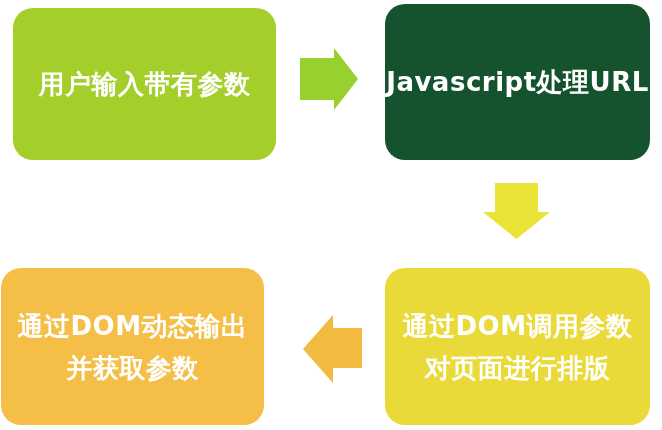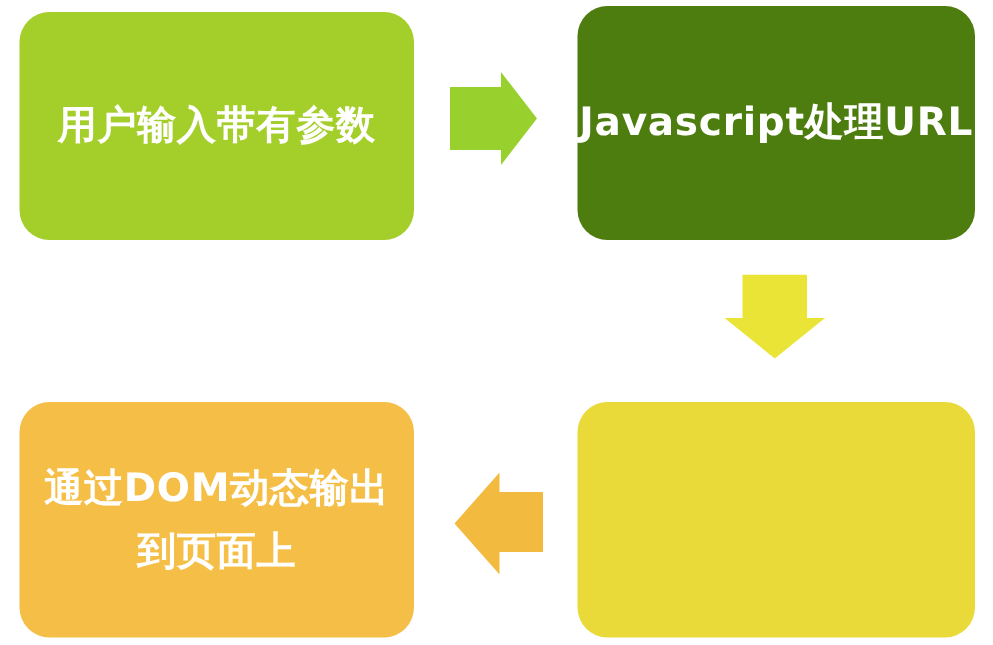--- a/index.html
+++ b/index.html
@@ -27,48 +27,50 @@
     font-size: 26px;
     line-height: 42px;
     letter-spacing: 0.5px;
   }
   .flow-box .line {
     white-space: nowrap;
   }
   #box-input-url   { left: 13px;  top: 8px;   width: 263px; height: 152px; }
   #box-js-process  { left: 385px; top: 4px;   width: 265px; height: 156px; }
   #box-dom-layout  { left: 385px; top: 268px; width: 265px; height: 157px; }
-  #box-dom-output  { left: 13px;  top: 268px; width: 263px; height: 157px; }
+  #box-dom-output  { left: 1px;  top: 268px; width: 263px; height: 157px; }
   .arrow {
     position: absolute;
     display: block;
   }
   #arrow-right { left: 300px; top: 48px;  }
   #arrow-down  { left: 483px; top: 183px; }
   #arrow-left  { left: 303px; top: 315px; }
 </style>
 </head>
 <body>
 
 <div class="canvas" style="color: rgb(255, 255, 255);">
 
   <div class="flow-box" id="box-input-url" style="background-color: rgb(164, 206, 41);">
     <div class="line">用户输入带有参数</div>
   </div>
 
-  <div class="flow-box" id="box-js-process" style="background-color: #4d7c0f; align-items: center;">
+  <div class="flow-box" id="box-js-process" style="background-color: #14532d; align-items: center;">
     <div class="line">Javascript处理URL</div>
   </div>
 
   <div class="flow-box" id="box-dom-layout" style="background-color: rgb(233, 218, 57);">
+    <div class="line">通过DOM调用参数</div>
+    <div class="line">对页面进行排版</div>
   </div>
 
   <div class="flow-box" id="box-dom-output" style="background-color: rgb(245, 191, 71);">
     <div class="line">通过DOM动态输出</div>
-    <div class="line">到页面上</div>
+    <div class="line">并获取参数</div>
   </div>
 
   <svg class="arrow" id="arrow-right" width="58" height="62" viewBox="0 0 58 62">
     <polygon points="0,10 34,10 34,0 58,31 34,62 34,52 0,52" style="fill: rgb(152, 209, 46);"></polygon>
   </svg>
 
   <svg class="arrow" id="arrow-down" width="67" height="56" viewBox="0 0 67 56">
     <polygon points="12,0 55,0 55,29 67,29 33.5,56 0,29 12,29" style="fill: rgb(234, 228, 54);"></polygon>
   </svg>
 

